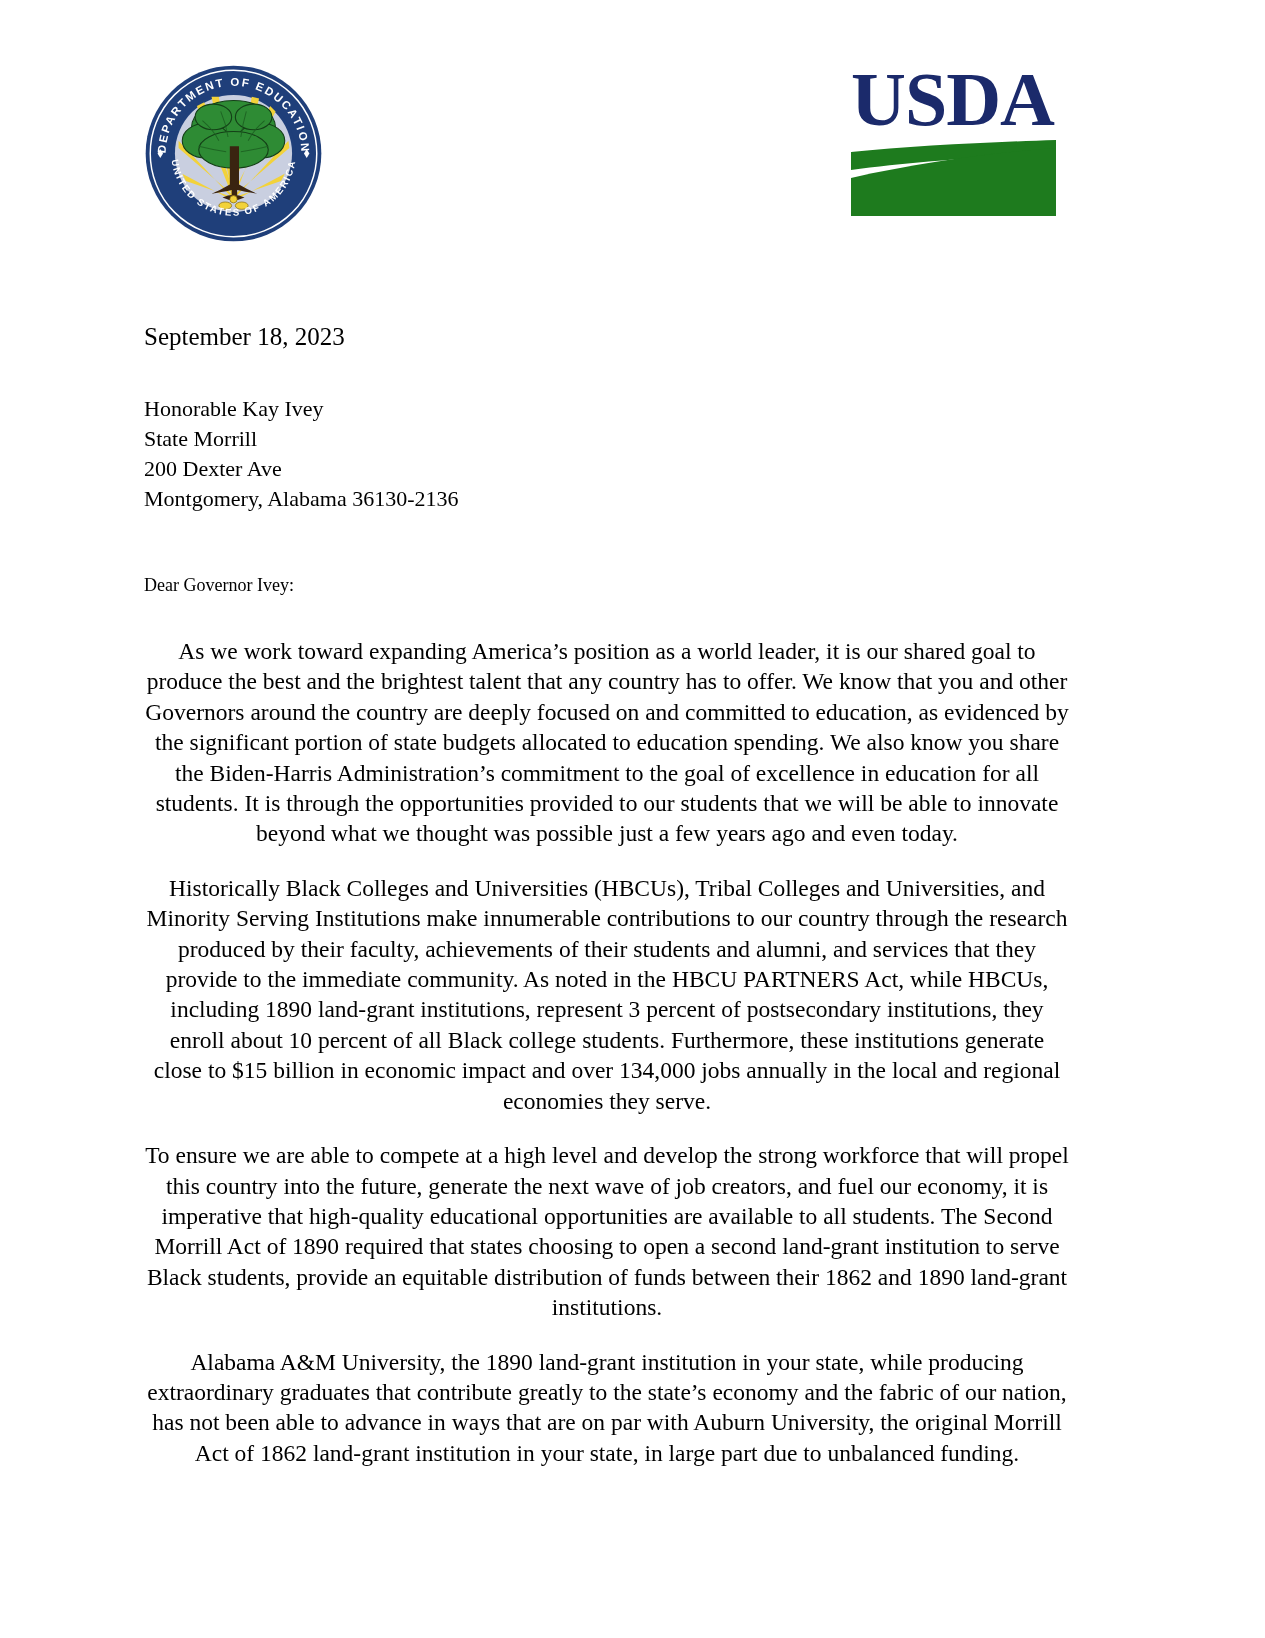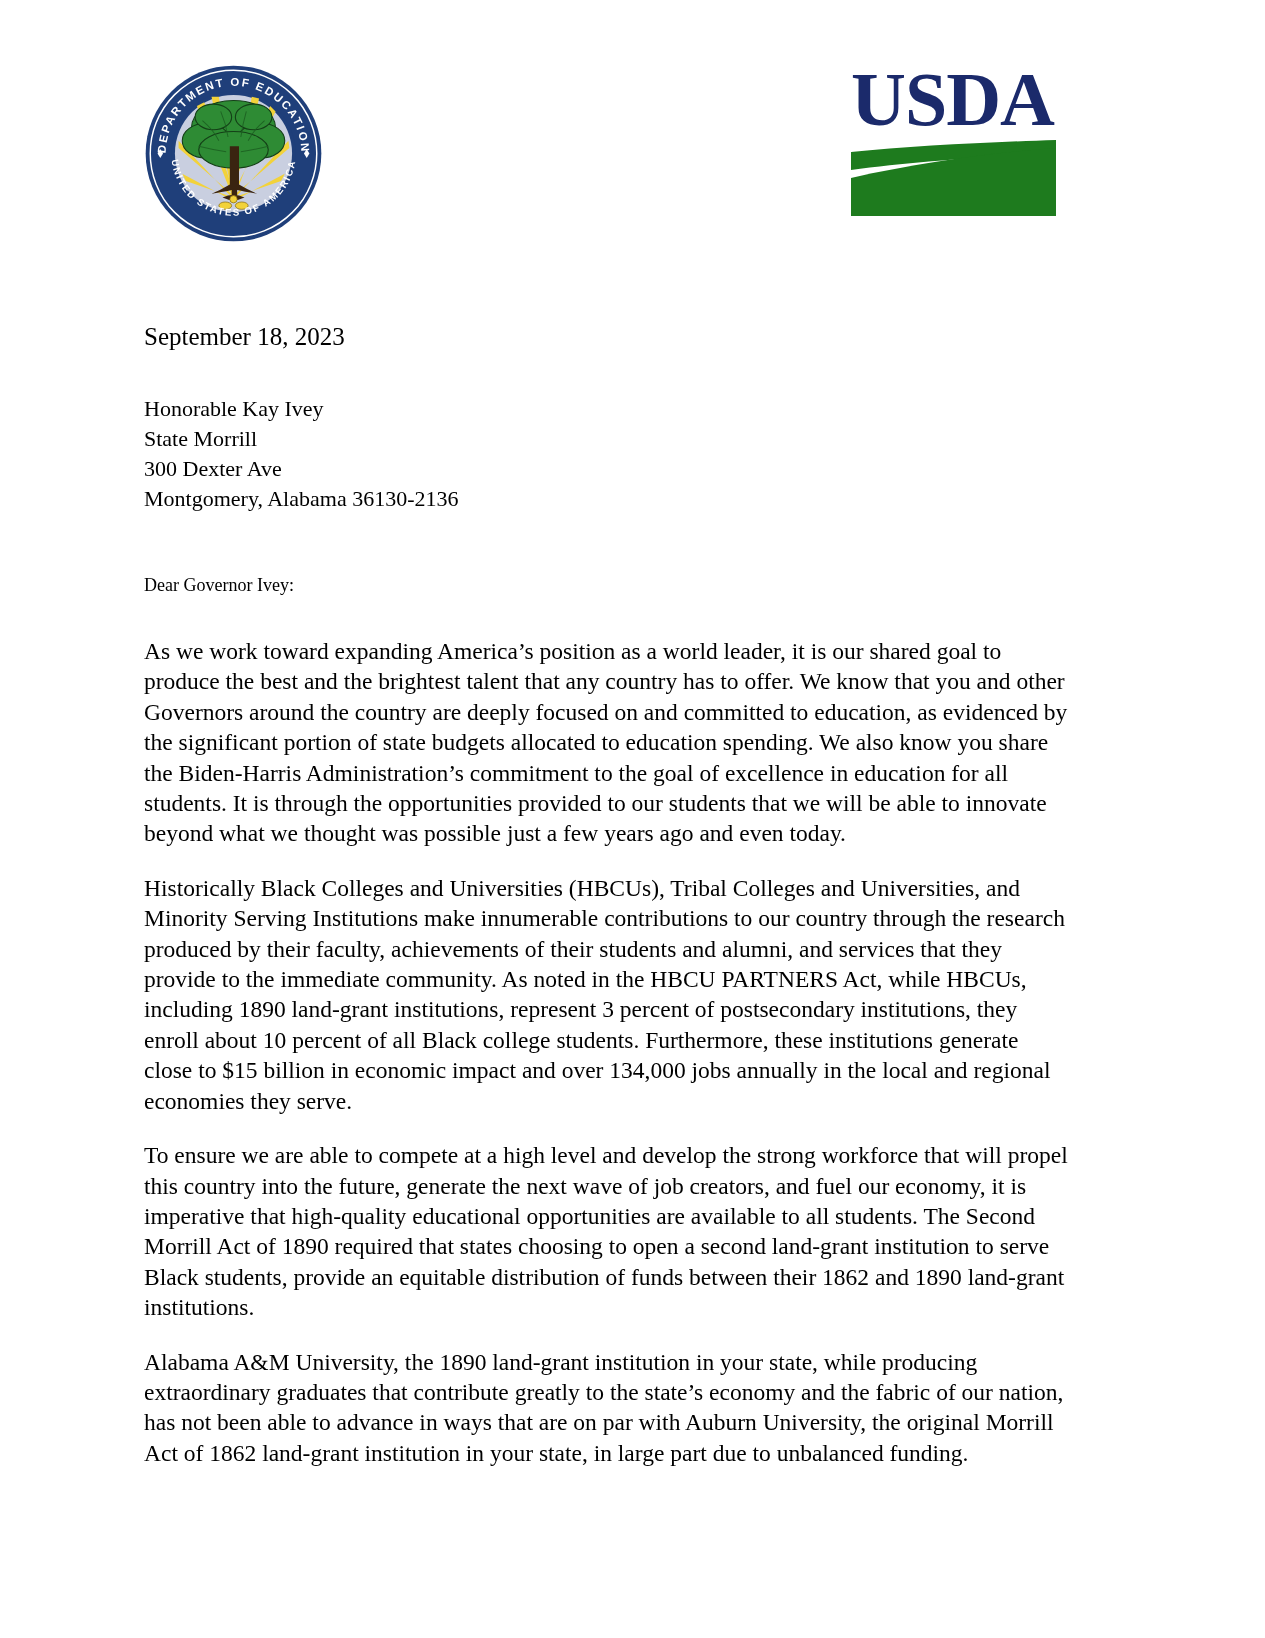--- a/index.html
+++ b/index.html
@@ -77,21 +77,21 @@
   }
   .salutation {
     font-size: 18px;
     line-height: 30px;
     margin: 0 0 36px 0;
   }
   .body-para {
     font-size: 23.5px;
     line-height: 30.4px;
     margin: 0 0 24px 0;
-    text-align: left;
+    text-align: center;
     text-justify: inter-word;
   }
   .body-para:last-child {
     margin-bottom: 4px;
   }
 </style>
 </head>
 <body>
 
 <div class="page">
@@ -173,21 +173,21 @@
 
   </div>
 
   <div class="letter">
 
     <p class="date-line">September 18, 2023</p>
 
     <div class="address-block">
       <p class="address-line">Honorable Kay Ivey</p>
       <p class="address-line">State Morrill</p>
-      <p class="address-line">300 Dexter Ave</p>
+      <p class="address-line">200 Dexter Ave</p>
       <p class="address-line">Montgomery, Alabama 36130-2136</p>
     </div>
 
     <p class="salutation">Dear Governor Ivey:</p>
 
     <p class="body-para">As we work toward expanding America’s position as a world leader, it is our shared goal to produce the best and the brightest talent that any country has to offer. We know that you and other Governors around the country are deeply focused on and committed to education, as evidenced by the significant portion of state budgets allocated to education spending. We also know you share the Biden-Harris Administration’s commitment to the goal of excellence in education for all students. It is through the opportunities provided to our students that we will be able to innovate beyond what we thought was possible just a few years ago and even today.</p>
     <p class="body-para">Historically Black Colleges and Universities (HBCUs), Tribal Colleges and Universities, and Minority Serving Institutions make innumerable contributions to our country through the research produced by their faculty, achievements of their students and alumni, and services that they provide to the immediate community. As noted in the HBCU PARTNERS Act, while HBCUs, including 1890 land-grant institutions, represent 3 percent of postsecondary institutions, they enroll about 10 percent of all Black college students. Furthermore, these institutions generate close to $15 billion in economic impact and over 134,000 jobs annually in the local and regional economies they serve.</p>
     <p class="body-para">To ensure we are able to compete at a high level and develop the strong workforce that will propel this country into the future, generate the next wave of job creators, and fuel our economy, it is imperative that high-quality educational opportunities are available to all students. The Second Morrill Act of 1890 required that states choosing to open a second land-grant institution to serve Black students, provide an equitable distribution of funds between their 1862 and 1890 land-grant institutions.</p>
     <p class="body-para">Alabama A&amp;M University, the 1890 land-grant institution in your state, while producing extraordinary graduates that contribute greatly to the state’s economy and the fabric of our nation, has not been able to advance in ways that are on par with Auburn University, the original Morrill Act of 1862 land-grant institution in your state, in large part due to unbalanced funding.</p>
 

